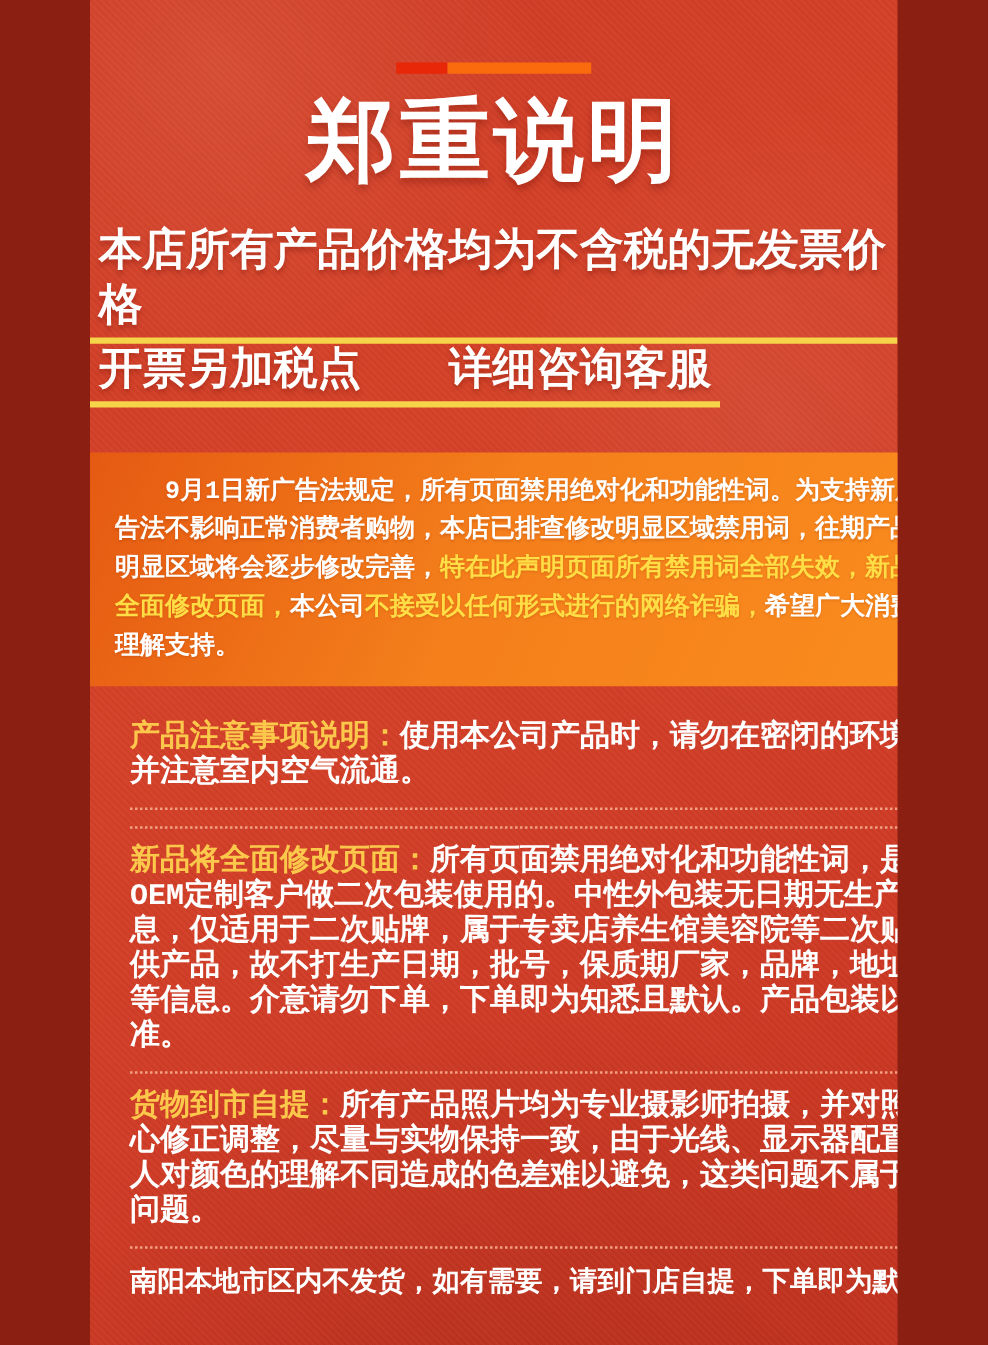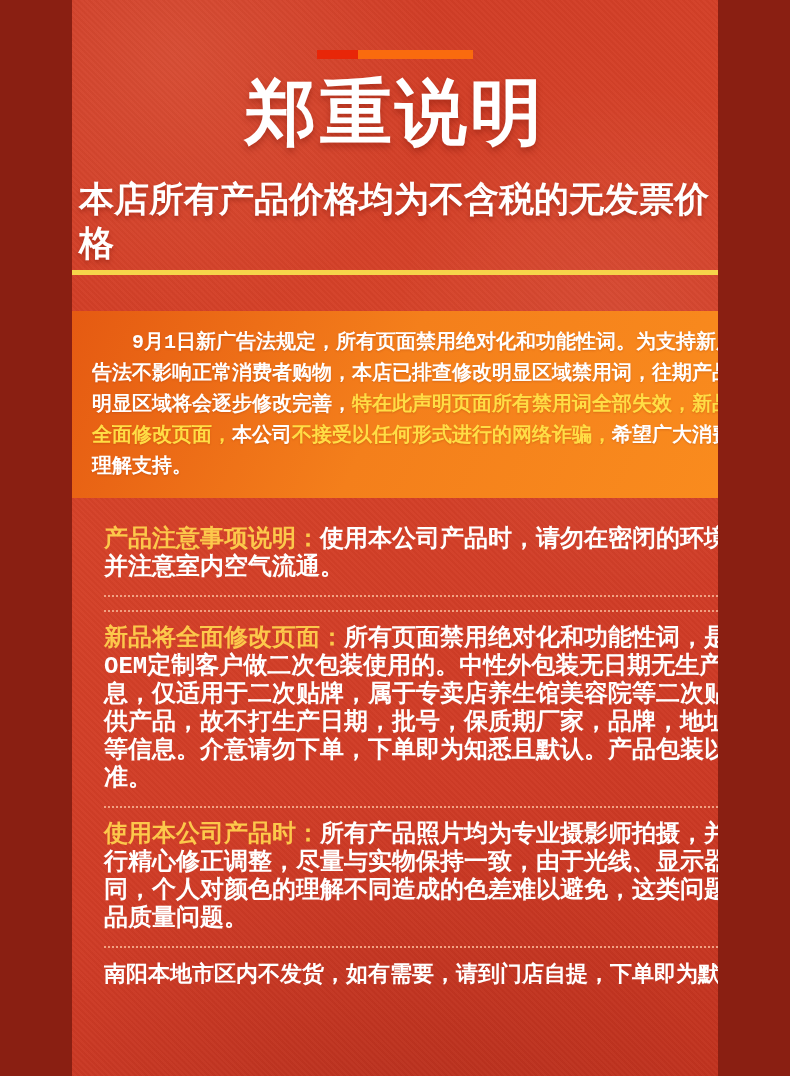--- a/index.html
+++ b/index.html
@@ -103,40 +103,41 @@
 
   <div class="deco-bar">
     <span class="seg-red"></span>
     <span class="seg-orange"></span>
   </div>
 
   <h1 class="title">郑重说明</h1>
 
   <div class="subtitle">
     <span class="subline">本店所有产品价格均为不含税的无发票价格</span><br>
+    <span class="subline">开票另加税点　　详细咨询客服</span>
   </div>
 
   <div class="notice-box">
     <p class="notice-text"><span class="w">9月1日新广告法规定，所有页面禁用绝对化和功能性词。为支持新广告法不影响正常消费者购物，本店已排查修改明显区域禁用词，往期产品不明显区域将会逐步修改完善，</span><span class="y">特在此声明页面所有禁用词全部失效，新品将全面修改页面，</span><span class="w">本公司</span><span class="y">不接受以任何形式进行的网络诈骗，</span><span class="w">希望广大消费者理解支持。</span></p>
   </div>
 
   <div class="content">
 
     <p class="note"><span class="h">产品注意事项说明：</span><span class="b">使用本公司产品时，请勿在密闭的环境内施灸，并注意室内空气流通。</span></p>
 
     <div class="divider"></div>
 
 
     <div class="divider"></div>
 
     <p class="note"><span class="h">新品将全面修改页面：</span><span class="b">所有页面禁用绝对化和功能性词，是为了方便OEM定制客户做二次包装使用的。中性外包装无日期无生产商等信息，仅适用于二次贴牌，属于专卖店养生馆美容院等二次贴牌渠道专供产品，故不打生产日期，批号，保质期厂家，品牌，地址，条形码等信息。介意请勿下单，下单即为知悉且默认。产品包装以实物为准。</span></p>
 
     <div class="divider"></div>
 
-    <p class="note"><span class="h">使用本公司产品时：</span><span class="b">所有产品照片均为专业摄影师拍摄，并对照片进行精心修正调整，尽量与实物保持一致，由于光线、显示器配置不同，个人对颜色的理解不同造成的色差难以避免，这类问题不属于产品质量问题。</span></p>
+    <p class="note"><span class="h">货物到市自提：</span><span class="b">所有产品照片均为专业摄影师拍摄，并对照片进行精心修正调整，尽量与实物保持一致，由于光线、显示器配置不同，个人对颜色的理解不同造成的色差难以避免，这类问题不属于产品质量问题。</span></p>
 
     <div class="divider"></div>
 
     <p class="footer-line">南阳本地市区内不发货，如有需要，请到门店自提，下单即为默认知悉！</p>
 
   </div>
 
 </div>
 
 </body></html>

